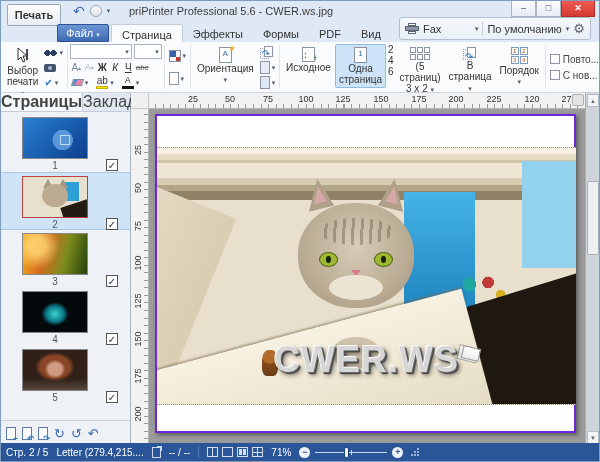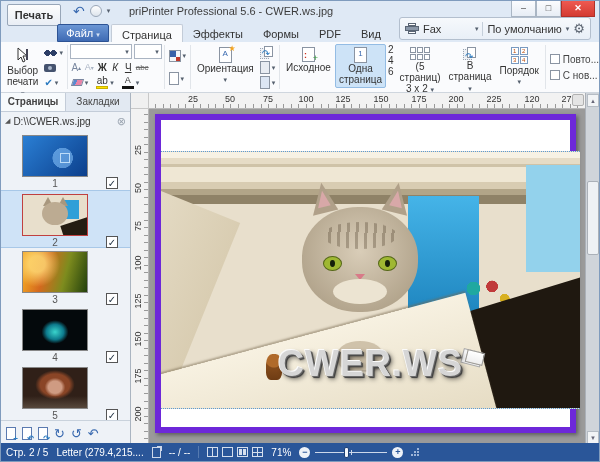--- a/index.html
+++ b/index.html
@@ -78,21 +78,21 @@
   .src-ico .rd { position:absolute; left:1px; top:1px; color:#d03020; font-size:9px; line-height:13px; font-weight:bold; }
   .src-ico .ch { position:absolute; right:-4px; bottom:-3px; color:#3a9a40; font-size:9px; }
   .cursor-svg { display:block; }
 
   
   .main { position:absolute; left:0; top:92px; width:100%; height:352px; display:flex; }
 
   
   .sidebar { width:130px; background:#eef2f7; border-right:1px solid #aab4c0; display:flex; flex-direction:column; }
   .sb-tabs { display:flex; height:19px; border-bottom:1px solid #c3ccd8; background:#e2e9f2; }
-  .sb-tab { flex:1; text-align:center; line-height:18px; font-size:10px; color:#444; }
+  .sb-tab { flex:1; text-align:center; line-height:18px; font-size:16px; color:#444; }
   .sb-tab.active { background:#f7fafc; border-right:1px solid #c3ccd8; font-weight:bold; }
   .doc-header { height:18px; display:flex; align-items:center; padding:0 4px; gap:3px; font-size:10px; color:#333; }
   .doc-header .exp { font-size:7px; color:#555; }
   .doc-header .doc-name { flex:1; white-space:nowrap; overflow:hidden; }
   .doc-header .doc-close { color:#9aa4b0; font-size:11px; }
   .thumbs { flex:1; overflow:hidden; padding-top:2px; }
   .thumb-item { position:relative; height:58px; padding:2px 0; }
   .thumb-item.selected { background:#cfe3f7; border-top:1px solid #a8c8e8; border-bottom:1px solid #a8c8e8; }
   .th-img { position:absolute; left:21px; top:3px; width:66px; height:42px; border:1px solid #888; overflow:hidden; }
   .thumb-item.selected .th-img { border:1px solid #c04040; }
@@ -122,21 +122,21 @@
   .preview { position:relative; flex:1; background:#9a9a9a; }
   .rcorner { position:absolute; left:0; top:0; width:18px; height:16px; background:#f0f0f0; border-right:1px solid #c8c8c8; border-bottom:1px solid #c8c8c8; }
   .hruler { position:absolute; left:18px; top:0; right:14px; height:16px; background:#f2f2f2; border-bottom:1px solid #b8b8b8;
       background-image:repeating-linear-gradient(to right, #999 0 1px, transparent 1px 7.54px); background-size:100% 4px; background-position:6px 100%; background-repeat:no-repeat; }
   .hruler .rlab { position:absolute; top:1px; width:20px; text-align:center; font-size:9px; color:#333; }
   .hr-btn { position:absolute; right:1px; top:1px; width:12px; height:12px; border:1px solid #b0b0b0; background:#e4e4e4; border-radius:2px; }
   .vruler { position:absolute; left:0; top:16px; width:18px; bottom:0; background:#f2f2f2; border-right:1px solid #b8b8b8;
       background-image:repeating-linear-gradient(to bottom, #999 0 1px, transparent 1px 7.54px); background-size:4px 100%; background-position:100% 5px; background-repeat:no-repeat; }
   .vruler .rlab { position:absolute; left:-3px; width:20px; height:10px; text-align:center; font-size:9px; color:#333; transform:rotate(-90deg); }
   .canvas { position:absolute; left:18px; top:16px; right:14px; bottom:0; overflow:hidden; }
-  .page { position:absolute; left:6px; top:5px; width:421px; height:319px; background:#fff; border:6px solid #6d28d9; box-shadow:2px 2px 4px rgba(0,0,0,.4); }
+  .page { position:absolute; left:6px; top:5px; width:421px; height:319px; background:#fff; border:2px solid #6d28d9; box-shadow:2px 2px 4px rgba(0,0,0,.4); }
   .photo { position:absolute; left:0; top:31px; width:419px; height:258px; background:#e8dfcc; border-top:1px dotted #5b9bd5; border-bottom:1px dotted #5b9bd5; overflow:hidden; }
   .ph-topframe { position:absolute; left:0; top:0; width:100%; height:52px; background:linear-gradient(#f7f2e4 0 6px,#e6dcc6 6px 12px,#cfc3a8 12px 15px,#efe7d4 15px 30px,#d8ccb2 30px 37px,#b2a588 37px 43px,#8f8267 43px 52px); }
   .ph-bluewall { position:absolute; left:59%; top:17%; width:17%; height:46%; background:linear-gradient(180deg,#45b4e8,#1f86c0); }
   .ph-blue2 { position:absolute; left:87%; top:5%; width:13%; height:42%; background:#93d2ec; }
   .ph-toys { position:absolute; left:71%; top:46%; width:13%; height:16%;
       background:radial-gradient(circle 7px at 28% 45%, #1fa8a0 95%, transparent), radial-gradient(circle 6px at 62% 40%, #c03a3a 95%, transparent), radial-gradient(circle 5px at 85% 70%, #d8b020 95%, transparent); }
   .ph-dark { position:absolute; right:-8%; bottom:-16%; width:46%; height:58%; background:#1f1810; transform:rotate(-17deg); }
   .ph-leftframe { position:absolute; left:-20%; top:2%; width:42%; height:150%; background:linear-gradient(90deg,#efe8d6,#d9cdb2); transform:rotate(22deg); transform-origin:top left; }
   .ph-sill { position:absolute; left:-6%; bottom:-34%; width:85%; height:62%; background:linear-gradient(#f7f1e1,#e0d5ba); transform:rotate(-15deg); box-shadow:0 -2px 2px rgba(120,105,80,.5); }
   .ph-cat { position:absolute; left:33%; top:12%; width:29%; height:64%; }
@@ -413,25 +413,20 @@
     </div>
   </div>
 
   <div class="main">
 
     <div class="sidebar">
       <div class="sb-tabs">
         <div class="sb-tab active">Страницы</div>
         <div class="sb-tab">Закладки</div>
       </div>
-      <div class="doc-header">
-        <span class="exp">◢</span>
-        <span class="doc-name">D:\\CWER.ws.jpg</span>
-        <span class="doc-close">⊗</span>
-      </div>
       <div class="thumbs">
         <div class="thumb-item">
           <div class="th-img">
               <div class="art-spiral">
                 <div class="sq"></div>
               </div>
             </div>
           <div class="th-num">1</div>
           <div class="th-chk">✓</div>
         </div>

